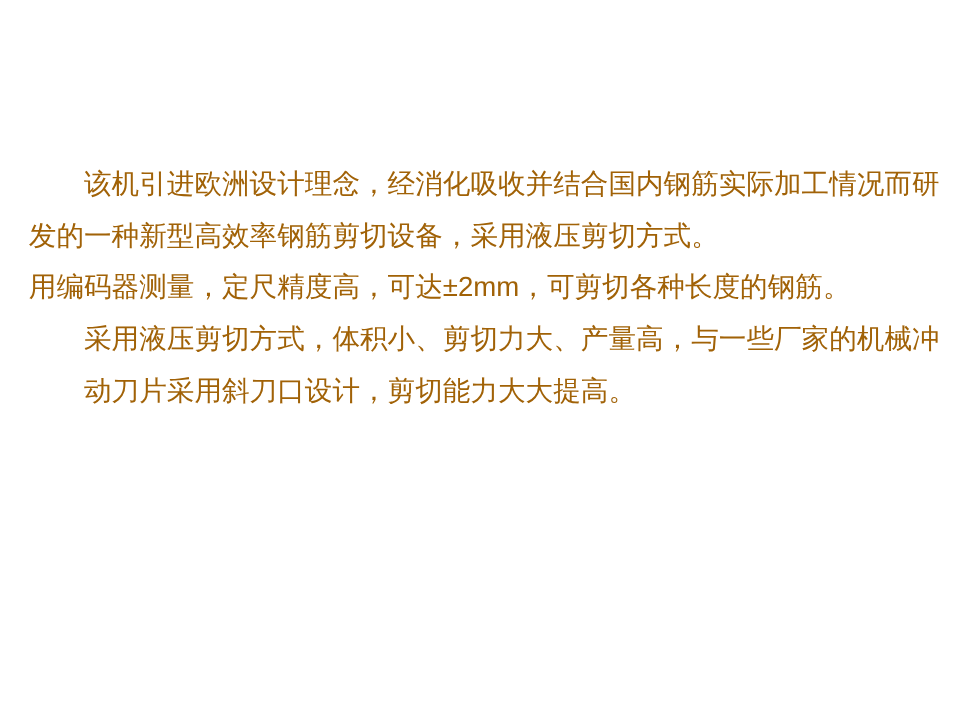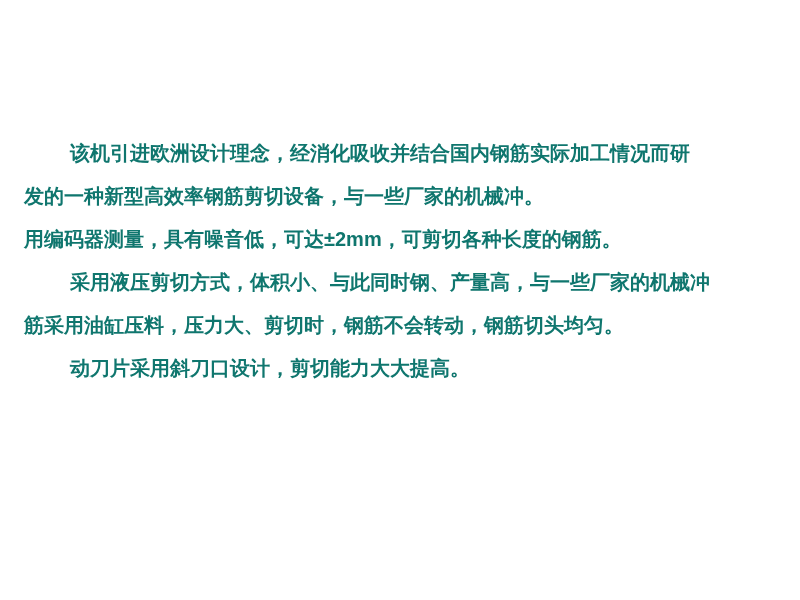--- a/index.html
+++ b/index.html
@@ -20,43 +20,42 @@
     top: 0;
     width: 800px;
     height: 600px;
     background: #ffffff;
   }
   .textblock {
     position: absolute;
     left: 24px;
     right: 20px;
     top: 132px;
-    color: #0f766e;
-    font-weight: 700;
-    font-size: 20px;
+    color: #a16207;
+    font-weight: 400;
+    font-size: 23px;
     line-height: 43px;
     letter-spacing: 0px;
   }
   .line {
     white-space: nowrap;
   }
   .indent {
     text-indent: 46px;
   }
 </style>
 </head>
 <body>
 
 <div class="page">
   <div class="textblock">
 
     <div class="line indent">该机引进欧洲设计理念，经消化吸收并结合国内钢筋实际加工情况而研</div>
-    <div class="line">发的一种新型高效率钢筋剪切设备，与一些厂家的机械冲。</div>
+    <div class="line">发的一种新型高效率钢筋剪切设备，采用液压剪切方式。</div>
 
-    <div class="line">用编码器测量，具有噪音低，可达±2mm，可剪切各种长度的钢筋。</div>
+    <div class="line">用编码器测量，定尺精度高，可达±2mm，可剪切各种长度的钢筋。</div>
 
-    <div class="line indent">采用液压剪切方式，体积小、与此同时钢、产量高，与一些厂家的机械冲</div>
-    <div class="line">筋采用油缸压料，压力大、剪切时，钢筋不会转动，钢筋切头均匀。</div>
+    <div class="line indent">采用液压剪切方式，体积小、剪切力大、产量高，与一些厂家的机械冲</div>
 
     <div class="line indent">动刀片采用斜刀口设计，剪切能力大大提高。</div>
 
   </div>
 </div>
 
 </body></html>

